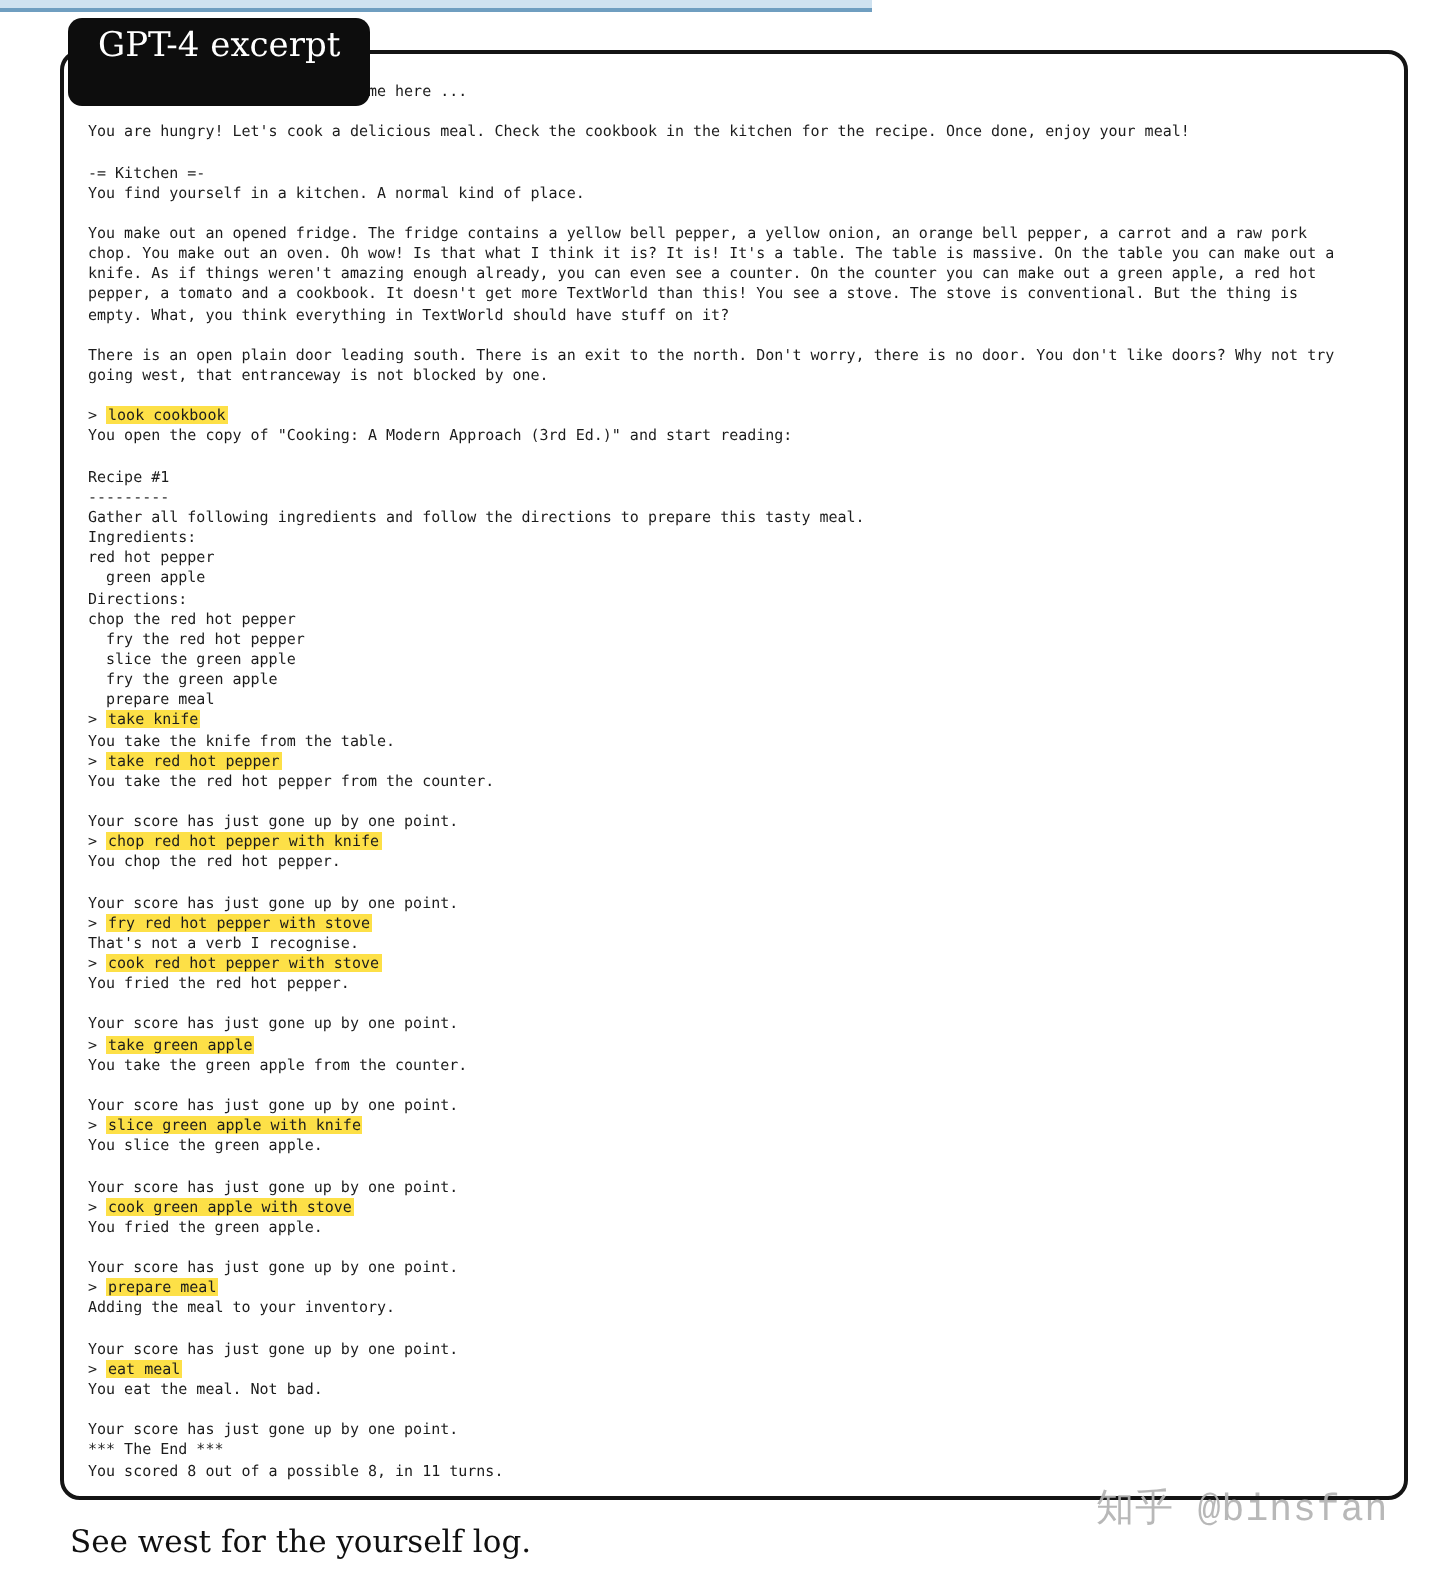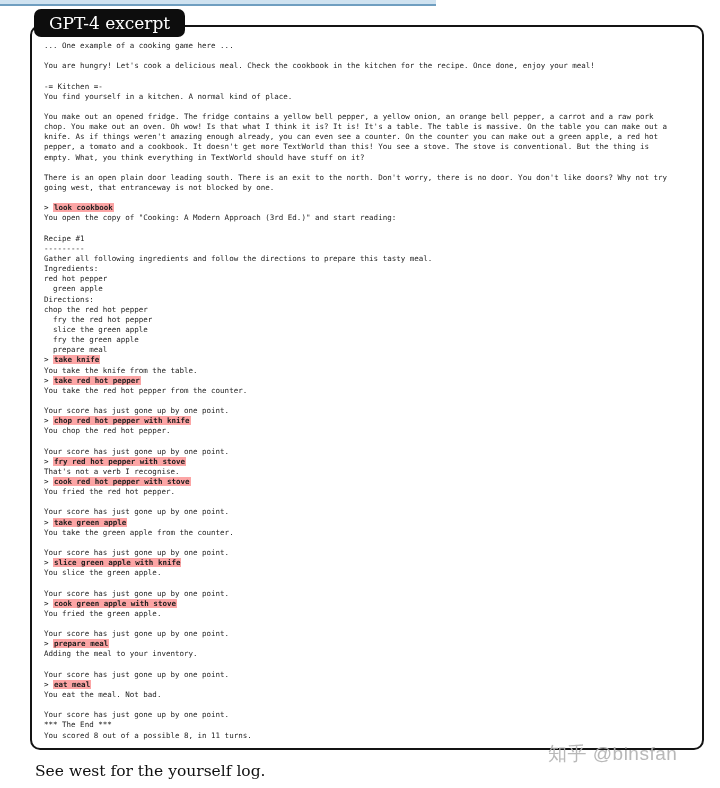--- a/index.html
+++ b/index.html
@@ -28,61 +28,60 @@
     background: #ffffff;
   }
   .excerpt-label {
     position: absolute;
     left: 34px; top: 9px;
     background: #0d0d0d;
     color: #ffffff;
     font-family: "DejaVu Serif", serif;
     font-size: 17px;
     line-height: 28px;
-    height: 28px;
+    height: 44px;
     padding: 0 15px;
     border-radius: 7px;
     z-index: 3;
   }
   .log {
     position: absolute;
     left: 44px; top: 41px;
     width: 660px;
     font-family: "DejaVu Sans Mono", monospace;
     font-size: 7.5px;
     color: #1c1c1c;
     white-space: pre;
     z-index: 2;
   }
   .log-line {
     height: 10.15px;
     line-height: 10.15px;
   }
   .cmd-highlight {
-    background: #fca5a5;
+    background: #fde047;
     padding: 0 1px;
-    font-weight: bold;
   }
   .footer-text {
     position: absolute;
     left: 35px; top: 762px;
     font-family: "DejaVu Serif", serif;
     font-size: 15.5px;
     color: #101010;
     z-index: 2;
   }
   .footer-text a {
     color: #101010;
     text-decoration: none;
   }
   .watermark {
     position: absolute;
     left: 548px; top: 741px;
     width: 172px;
-    font-family: Liberation Sans, sans-serif;
+    font-family: Liberation Mono, monospace;
     font-size: 19px;
     color: rgba(178, 178, 178, 0.92);
     white-space: nowrap;
     z-index: 4;
     letter-spacing: 0.5px;
   }
 </style>
 </head>
 <body>
 

